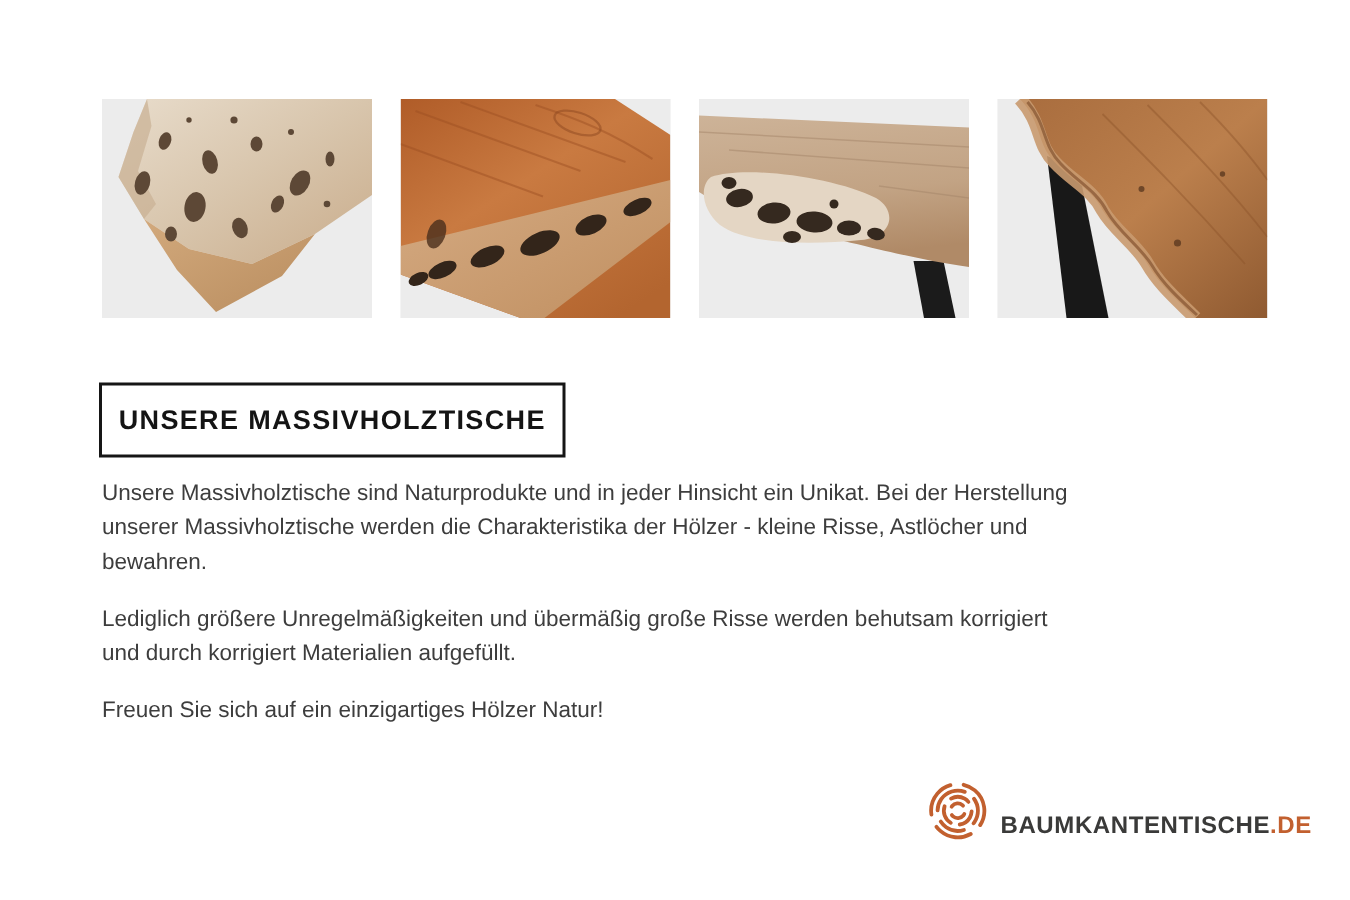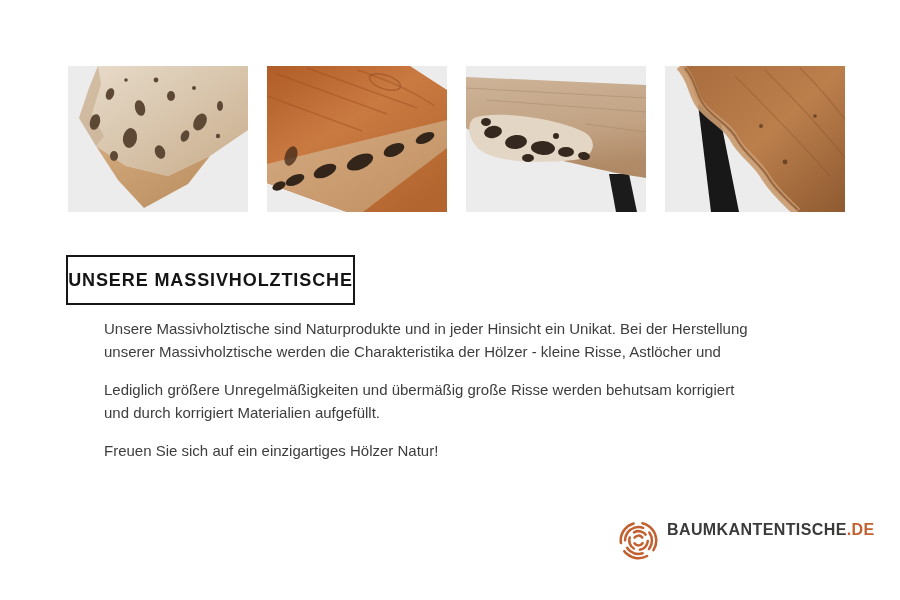--- a/index.html
+++ b/index.html
@@ -19,47 +19,47 @@
   }
   .thumb {
     width: 180px; height: 146px; margin: 0;
     background: #ececec; overflow: hidden; cursor: pointer;
   }
   .thumb svg { display: block; }
 
   
   .heading-box {
     position: absolute; left: 66px; top: 255px;
-    width: 289px; height: 50px;
+    width: 311px; height: 50px;
     border: 2px solid #161616;
     display: flex; align-items: center; justify-content: center;
     background: #ffffff;
   }
   .heading-box h2 {
     margin: 0;
     font-size: 18px; font-weight: bold;
     letter-spacing: 0.9px;
     color: #141414;
     white-space: nowrap;
   }
 
   
   .content {
     position: absolute; left: 68px; top: 317px;
     width: 790px;
     color: #3d3d3d;
     font-size: 15px; line-height: 23px;
   }
   .para { margin: 0 0 15px 0; }
-  .line { white-space: nowrap; margin-left: 36px; }
+  .line { white-space: nowrap; }
 
   
   .logo {
     position: absolute; left: 619px; top: 521px;
-    display: flex; align-items: flex-start; gap: 9px;
+    display: flex; align-items: flex-end; gap: 9px;
     cursor: pointer;
   }
   .logo-icon { width: 39px; height: 39px; flex: 0 0 auto; }
   .logo-text {
     font-size: 16px; font-weight: bold;
     letter-spacing: 0.4px;
     color: #3a3a39;
     white-space: nowrap;
   }
   .logo-text .tld { color: #c2602f; }
@@ -203,20 +203,21 @@
   </div>
 
   <div class="heading-box">
     <h2>UNSERE MASSIVHOLZTISCHE</h2>
   </div>
 
   <div class="content">
     <div class="para">
       <div class="line">Unsere Massivholztische sind Naturprodukte und in jeder Hinsicht ein Unikat. Bei der Herstellung</div>
       <div class="line">unserer Massivholztische werden die Charakteristika der Hölzer - kleine Risse, Astlöcher und</div>
+      <div class="line">bewahren.</div>
     </div>
     <div class="para">
       <div class="line">Lediglich größere Unregelmäßigkeiten und übermäßig große Risse werden behutsam korrigiert</div>
       <div class="line">und durch korrigiert Materialien aufgefüllt.</div>
     </div>
     <div class="para">
       <div class="line">Freuen Sie sich auf ein einzigartiges Hölzer Natur!</div>
     </div>
   </div>
 

